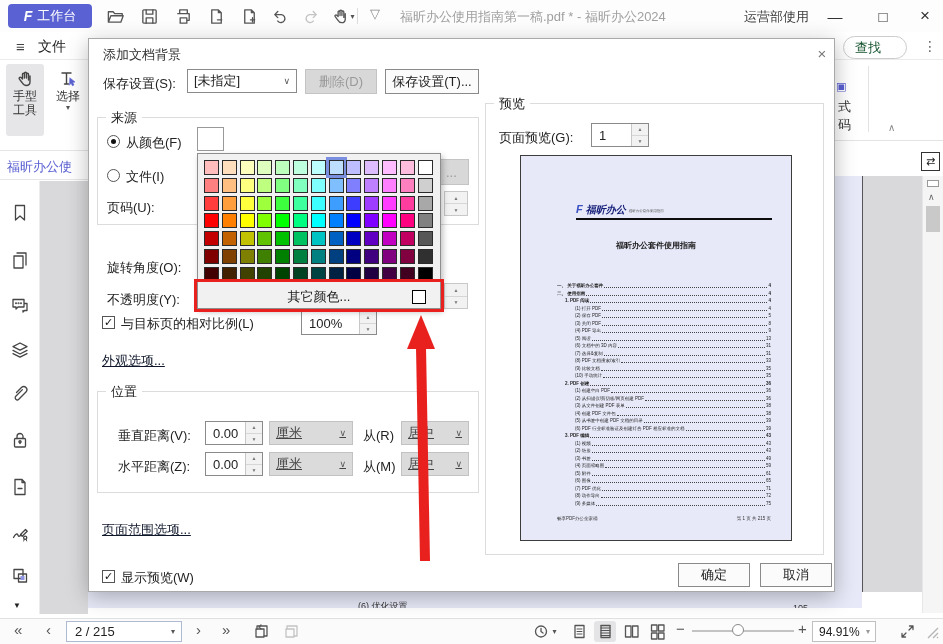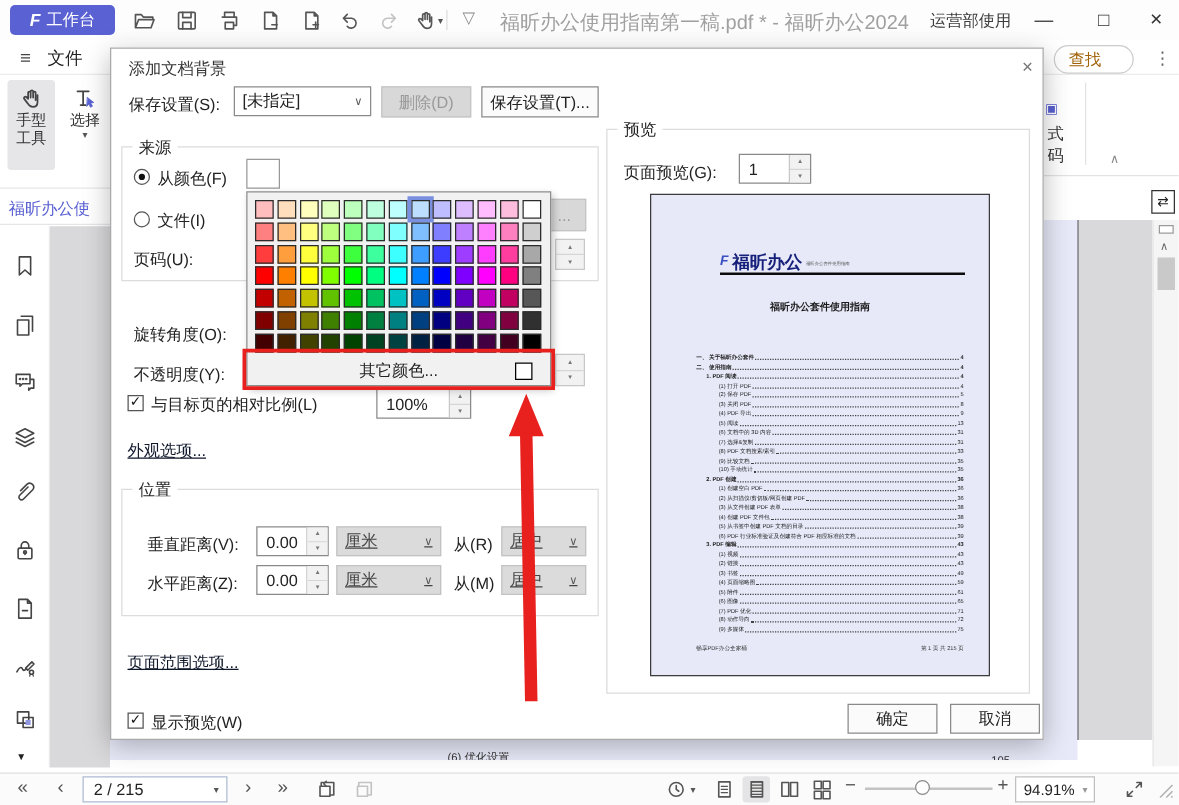--- a/index.html
+++ b/index.html
@@ -9,30 +9,30 @@
 
   
   .titlebar { left:0; top:0; width:943px; height:32px; background:#fdfdfd; }
   .ws-btn { left:8px; top:4px; width:84px; height:24px; background:#5a61d2; border-radius:4px; color:#fff; display:flex; align-items:center; justify-content:center; gap:5px; font-size:13px; cursor:default; }
   .ws-logo { font-style:italic; font-weight:bold; font-size:14px; }
   .tico { top:4px; width:26px; height:24px; display:flex; align-items:center; justify-content:center; }
   .tico svg { width:19px; height:19px; stroke:#555; fill:none; stroke-width:1.4; stroke-linecap:round; stroke-linejoin:round; }
   .tico.disabled svg { stroke:#c3c3c3; }
   .tb-sep { left:357px; top:8px; width:1px; height:16px; background:#ddd; }
   .nabla { left:370px; top:6px; color:#8a8a8a; font-size:13px; }
-  .doc-title { left:400px; top:8px; font-size:16px; color:#a0a0a0; white-space:nowrap; }
+  .doc-title { left:400px; top:8px; font-size:13px; color:#a0a0a0; white-space:nowrap; }
   .account { left:744px; top:8px; font-size:13px; color:#3c3c3c; display:flex; gap:8px; align-items:center;flex-direction:column; }
   .account .cv { font-size:9px; color:#777; }
   .winbtn { top:4px; width:30px; height:24px; display:flex; align-items:center; justify-content:center; font-size:15px; color:#333; }
 
   
   .menurow { left:0; top:32px; width:943px; height:28px; background:#fff; border-bottom:1px solid #ebebeb; }
   .hamb { left:16px; top:38px; font-size:15px; color:#444; }
   .file-lbl { left:38px; top:38px; font-size:14px; color:#222; }
-  .find-pill { left:843px; top:36px; width:64px; height:23px; border:1px solid #cccccc; border-radius:12px; font-size:13px; color:#a16207; display:flex; align-items:center; padding-left:11px; background:#fff; }
+  .find-pill { left:843px; top:36px; width:64px; height:23px; border:1px solid #cccccc; border-radius:12px; font-size:13px; color:#14532d; display:flex; align-items:center; padding-left:11px; background:#fff; }
   .kebab { left:923px; top:38px; font-size:14px; color:#666; }
 
   
   .hand-btn { left:6px; top:64px; width:38px; height:72px; background:#e6e6e8; border-radius:3px; display:flex; flex-direction:column; align-items:center; padding-top:5px; }
   .hand-btn svg, .sel-btn svg { width:20px; height:20px; stroke:#444; fill:none; stroke-width:1.4; stroke-linecap:round; stroke-linejoin:round; }
   .tool-lbl { font-size:12px; color:#333; line-height:14px; }
   .sel-btn { left:50px; top:64px; width:36px; height:72px; display:flex; flex-direction:column; align-items:center; padding-top:5px; }
   .sel-caret { font-size:8px; color:#555; }
   .doc-tab { left:0px; top:150px; width:88px; height:30px; border-top:1px solid #e6e6e6; border-bottom:1px solid #e6e6e6; background:#fff; overflow:hidden; }
   .doc-tab span { position:absolute; left:7px; top:7px; font-size:13px; color:#5a61d2; white-space:nowrap; }
@@ -95,21 +95,21 @@
   .other-row { position:absolute; left:0px; top:132px; width:242px; height:22px; display:flex; align-items:center; }
   .other-lbl { position:absolute; left:0; width:100%; text-align:center; font-size:13px; color:#222; }
   .other-swatch { position:absolute; right:14px; top:4px; width:14px; height:14px; background:#fff; border:1.4px solid #000; }
   .red-rect { left:105px; top:240px; width:250px; height:33px; border:3px solid #e8201e; z-index:30; }
   .red-arrow { left:300px; top:270px; width:70px; height:260px; z-index:30; }
 
   
   .pv-thumb { left:431px; top:116px; width:272px; height:386px; background:#e7e9f8; border:1px solid #3c3c3c; }
   .pv-logo { position:absolute; left:55px; top:48px; display:flex; align-items:flex-end; gap:3px; }
   .pv-logo .f { color:#3a50c0; font-weight:bold; font-style:italic; font-size:11px; line-height:10px; }
-  .pv-logo .nm { font-weight:bold; font-size:14px; color:#16207a; line-height:9px; }
+  .pv-logo .nm { font-weight:bold; font-style:italic; font-size:10px; color:#16207a; line-height:9px; }
   .pv-logo .sub { font-size:3.5px; color:#555; line-height:5px; }
   .pv-rule { position:absolute; left:55px; top:62px; width:196px; height:2px; background:#0c0c0c; }
   .pv-title { position:absolute; left:0; top:84px; width:100%; text-align:center; font-weight:bold; font-size:8px; color:#1a1a1a; }
   .pv-toc { position:absolute; left:36px; top:126px; width:214px; }
   .toc-line { display:flex; align-items:flex-end; font-size:4.5px; line-height:7.5px; color:#222; white-space:nowrap; }
   .toc-line .lead { flex:1; border-bottom:0.8px dotted #444; margin:0 1px 1.5px 1px; min-width:6px; }
   .toc-line.i0 { padding-left:0; font-weight:bold; }
   .toc-line.i1 { padding-left:8px; font-weight:bold; }
   .toc-line.i2 { padding-left:18px; }
   .pv-footer { position:absolute; left:36px; top:360px; width:214px; display:flex; justify-content:space-between; font-size:4.5px; color:#333; }

